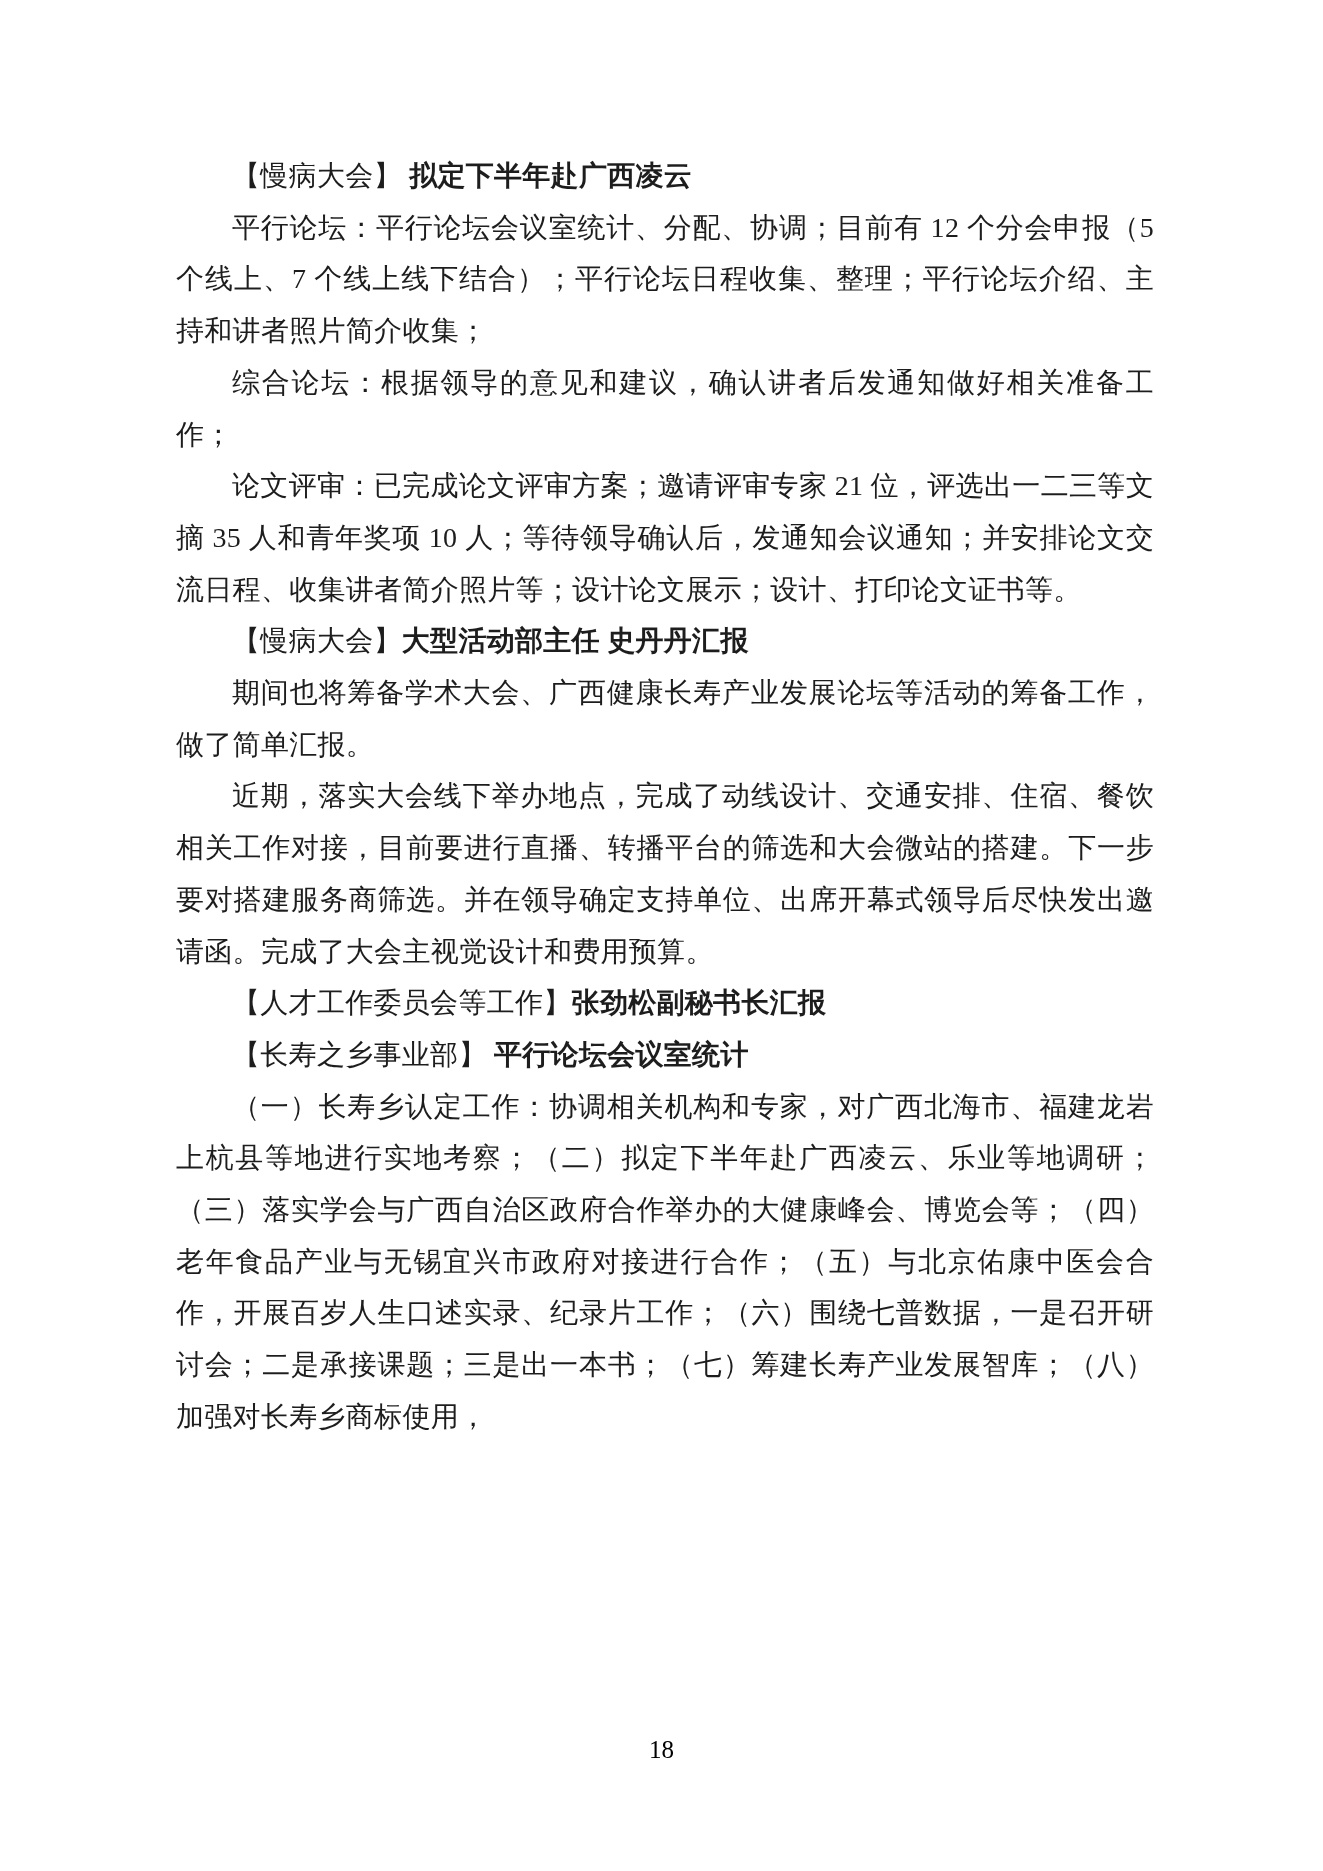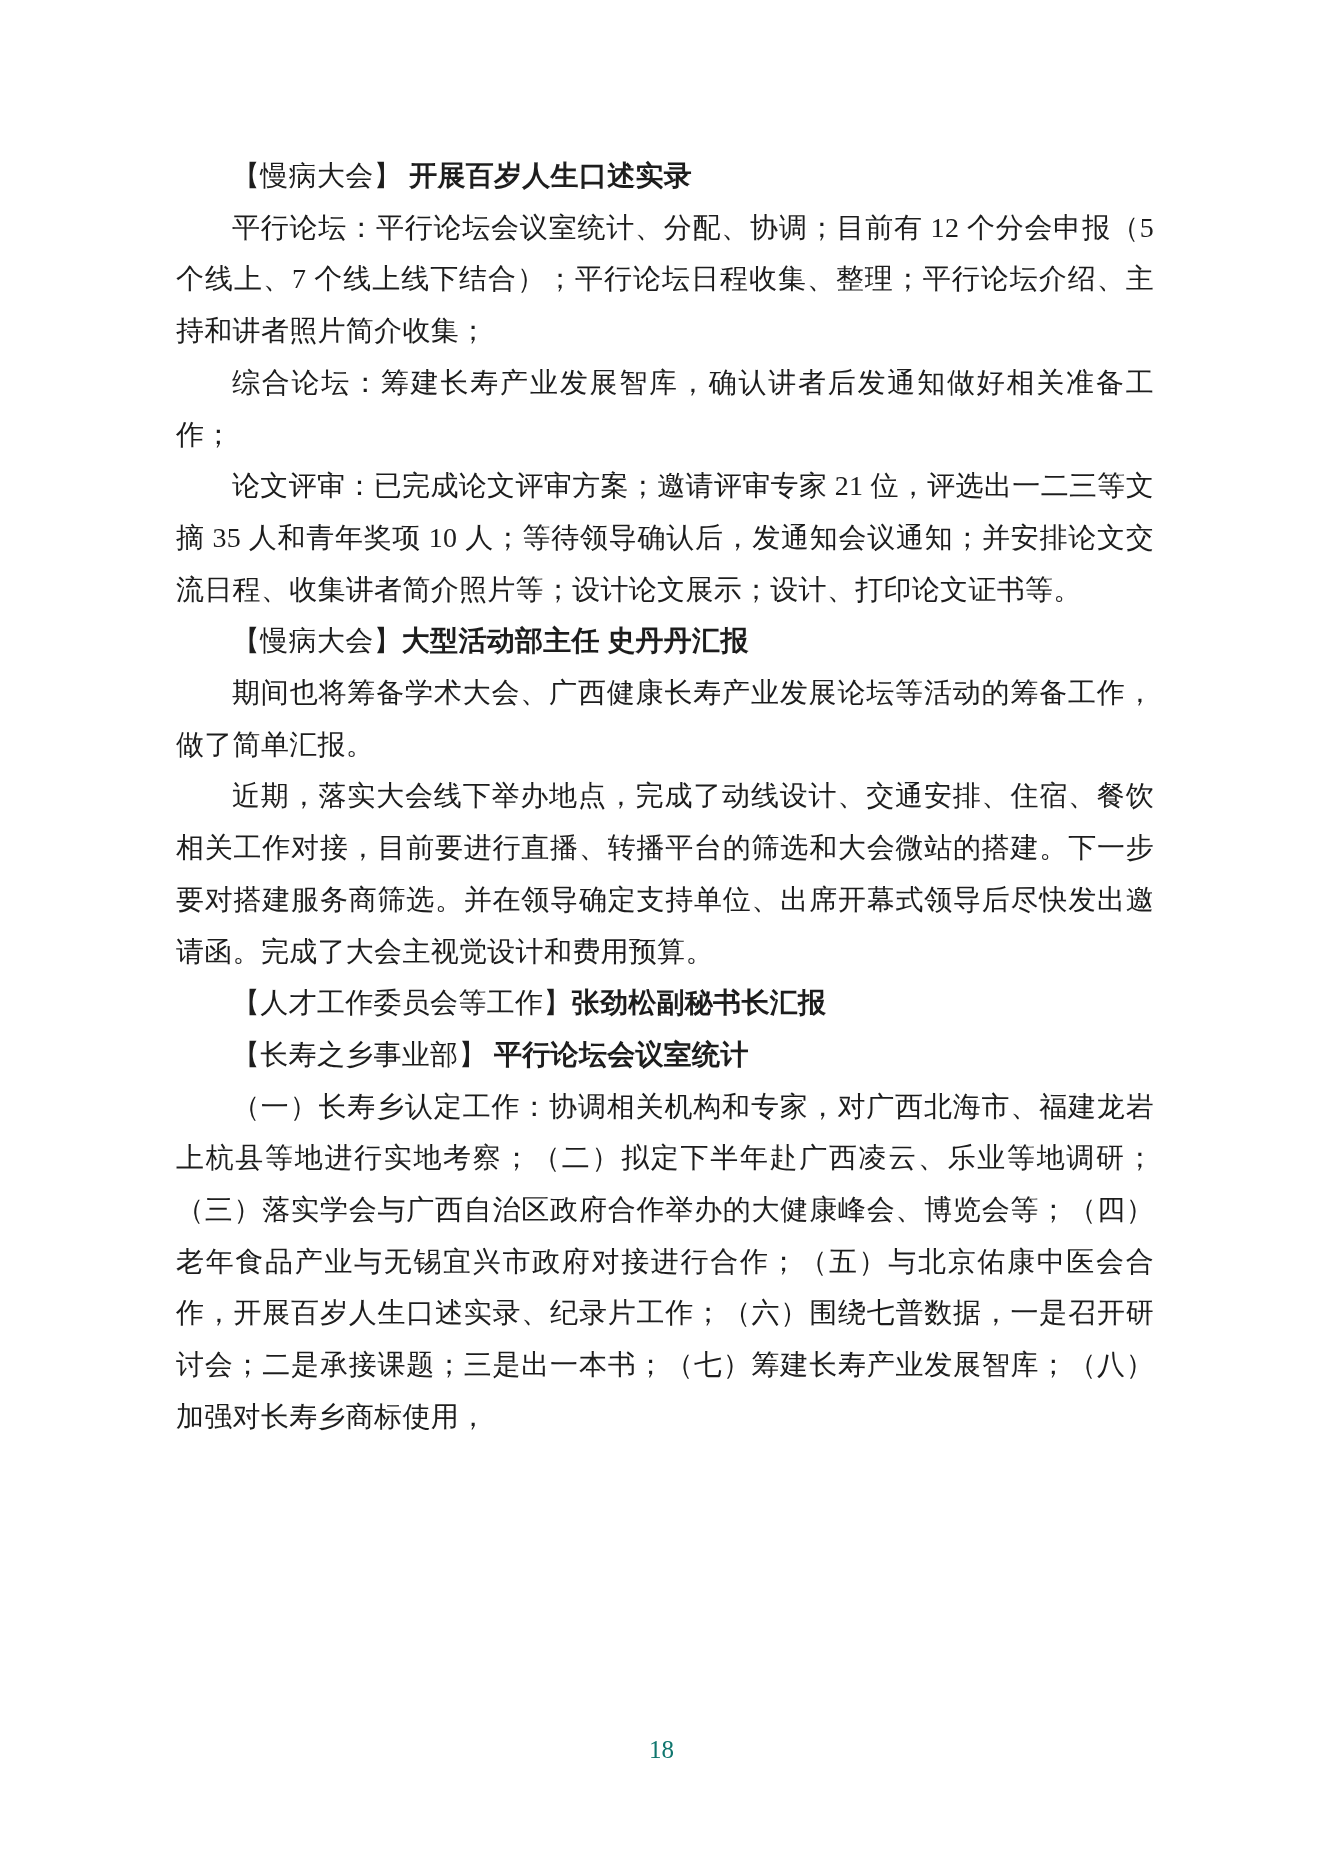--- a/index.html
+++ b/index.html
@@ -43,31 +43,31 @@
   }
   .page-footer {
     position: absolute;
     left: 0;
     top: 1736px;
     width: 100%;
     text-align: center;
   }
   .page-number {
     font-size: 25px;
-    color: #0f766e;
+    color: #000000;
     font-family: "Liberation Serif", "DejaVu Serif", serif;
   }
 </style>
 </head>
 <body>
 
 <main class="doc-body">
-    <p class="heading"><span class="bracket">【慢病大会】</span> <span class="reporter">开展百岁人生口述实录</span></p>
+    <p class="heading"><span class="bracket">【慢病大会】</span> <span class="reporter">拟定下半年赴广西凌云</span></p>
     <p class="para">平行论坛：平行论坛会议室统计、分配、协调；目前有 12 个分会申报（5 个线上、7 个线上线下结合）；平行论坛日程收集、整理；平行论坛介绍、主持和讲者照片简介收集；</p>
-    <p class="para">综合论坛：筹建长寿产业发展智库，确认讲者后发通知做好相关准备工作；</p>
+    <p class="para">综合论坛：根据领导的意见和建议，确认讲者后发通知做好相关准备工作；</p>
     <p class="para">论文评审：已完成论文评审方案；邀请评审专家 21 位，评选出一二三等文摘 35 人和青年奖项 10 人；等待领导确认后，发通知会议通知；并安排论文交流日程、收集讲者简介照片等；设计论文展示；设计、打印论文证书等。</p>
     <p class="heading"><span class="bracket">【慢病大会】</span><span class="reporter">大型活动部主任 史丹丹汇报</span></p>
     <p class="para">期间也将筹备学术大会、广西健康长寿产业发展论坛等活动的筹备工作，做了简单汇报。</p>
     <p class="para">近期，落实大会线下举办地点，完成了动线设计、交通安排、住宿、餐饮相关工作对接，目前要进行直播、转播平台的筛选和大会微站的搭建。下一步要对搭建服务商筛选。并在领导确定支持单位、出席开幕式领导后尽快发出邀请函。完成了大会主视觉设计和费用预算。</p>
     <p class="heading"><span class="bracket">【人才工作委员会等工作】</span><span class="reporter">张劲松副秘书长汇报</span></p>
     <p class="heading"><span class="bracket">【长寿之乡事业部】</span> <span class="reporter">平行论坛会议室统计</span></p>
     <p class="para">（一）长寿乡认定工作：协调相关机构和专家，对广西北海市、福建龙岩上杭县等地进行实地考察；（二）拟定下半年赴广西凌云、乐业等地调研；（三）落实学会与广西自治区政府合作举办的大健康峰会、博览会等；（四）老年食品产业与无锡宜兴市政府对接进行合作；（五）与北京佑康中医会合作，开展百岁人生口述实录、纪录片工作；（六）围绕七普数据，一是召开研讨会；二是承接课题；三是出一本书；（七）筹建长寿产业发展智库；（八）加强对长寿乡商标使用，</p>
   </main>
 
 <footer class="page-footer">

